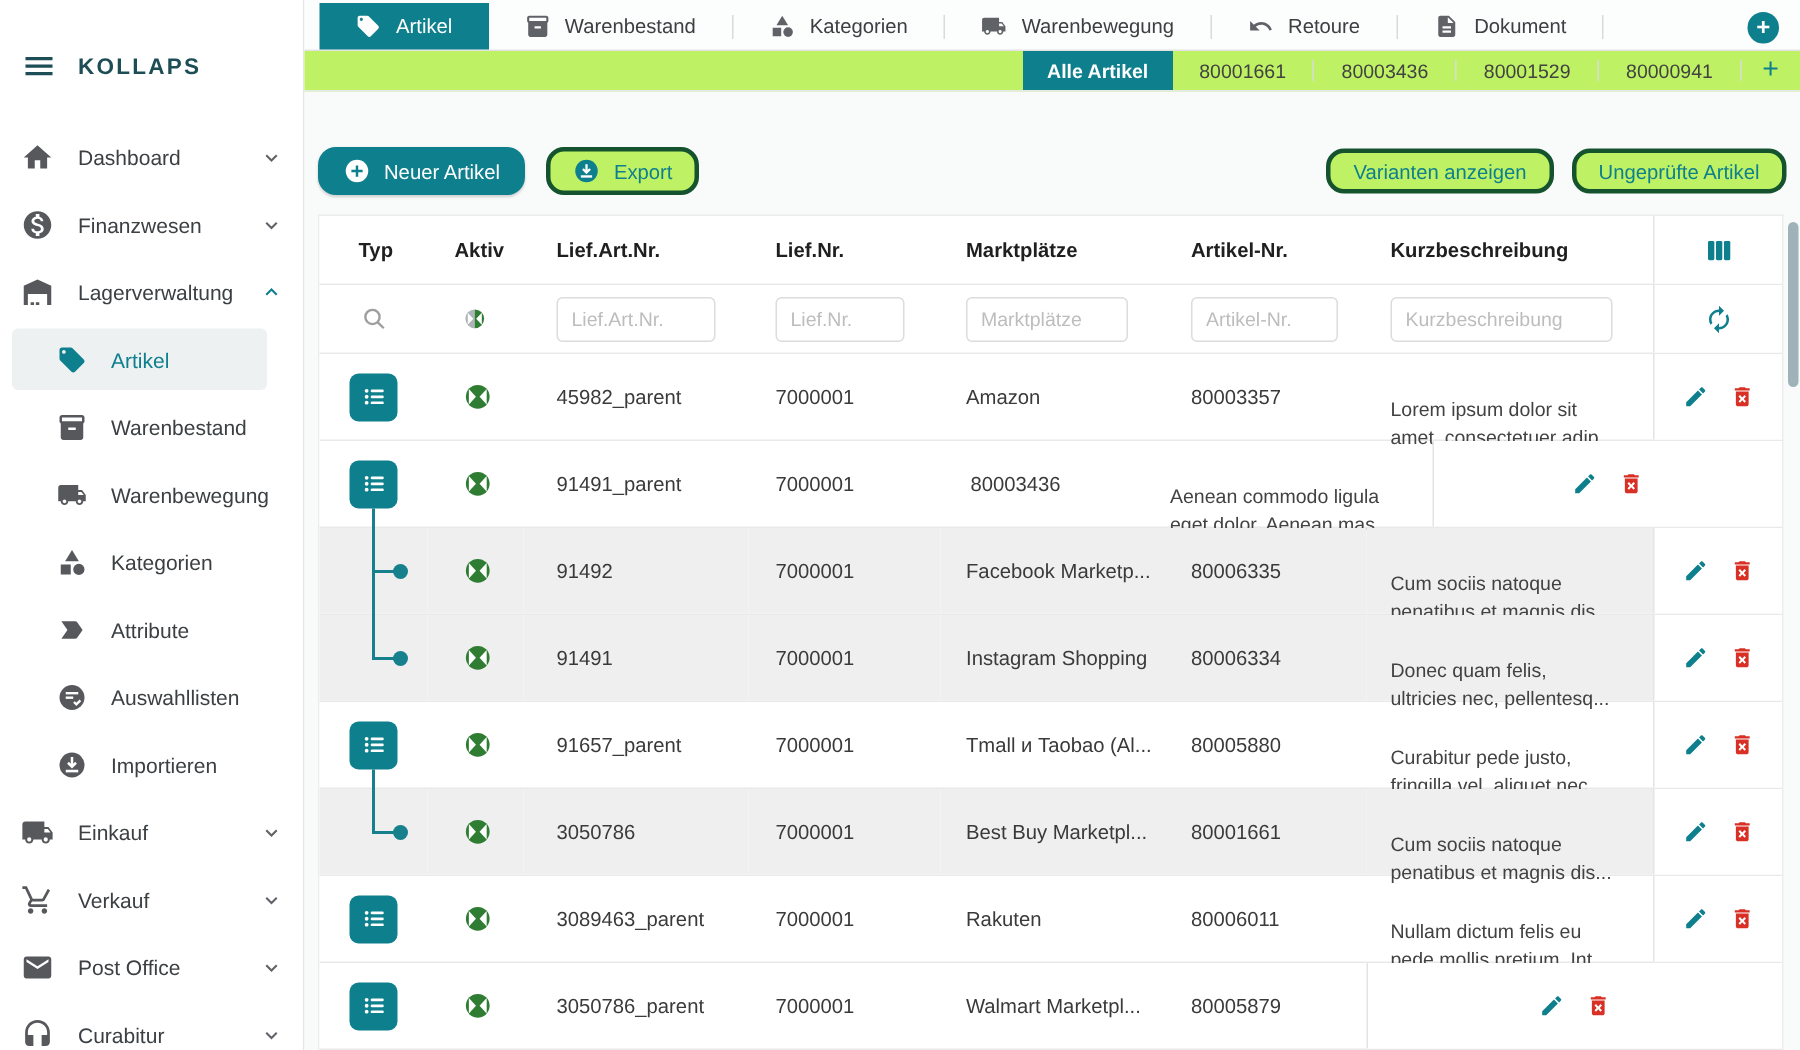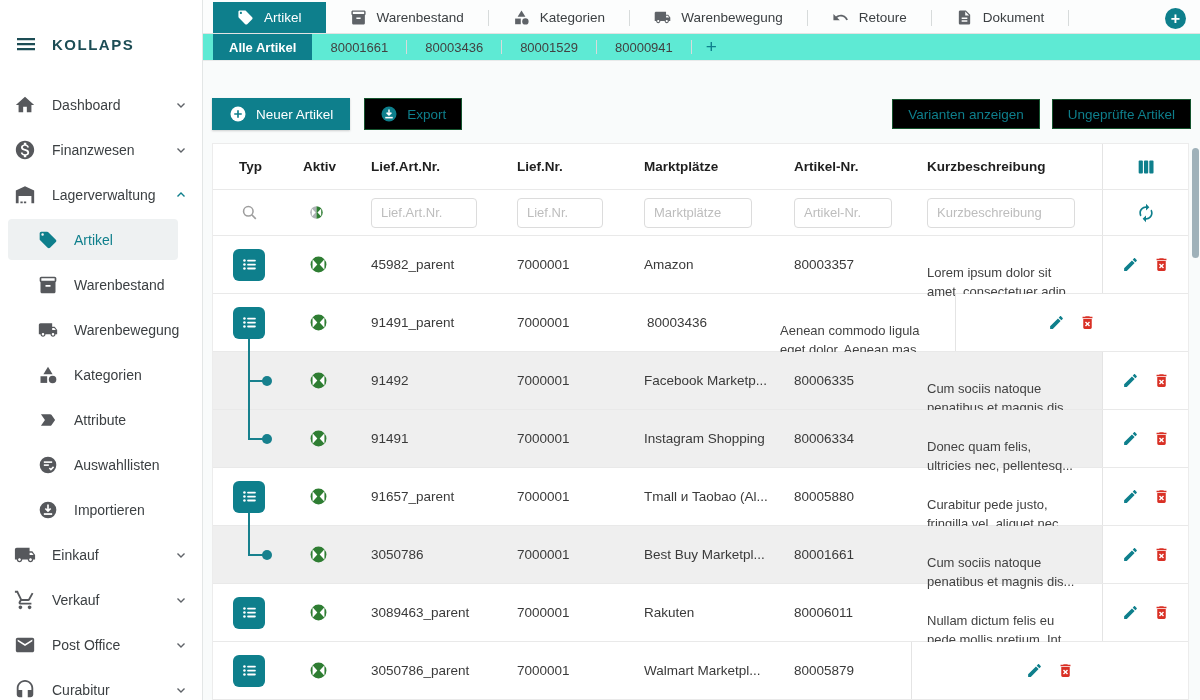--- a/index.html
+++ b/index.html
@@ -33,33 +33,33 @@
   
   .tabbar { position:relative; height:36px; background:#fcfdfd; border-bottom:1px solid #e3e3e3; display:flex; align-items:flex-end; }
   .tab { height:31px; display:flex; align-items:center; gap:10px; padding:0 24px; font-size:13.5px; color:#3c4043; cursor:pointer; }
   .tab .tab-icon { width:17px; height:17px; color:#5f6368; }
   .tab.active { background:#0e7f8c; color:#fff; height:31px; }
   .tab.active .tab-icon { color:#fff; }
   .tab-sep { width:1px; height:16px; background:#d7dbdb; margin-bottom:7px; }
   .tab-add { position:absolute; right:14px; top:8px; width:21px; height:21px; border-radius:50%; background:#0e7f8c; color:#fff; display:flex; align-items:center; justify-content:center; font-size:16px; font-weight:bold; cursor:pointer; line-height:1; }
 
   
-  .subtabbar { height:28px; background:#5eead4; border-bottom:1px solid #e8eaea; display:flex; align-items:stretch; }
+  .subtabbar { height:28px; background:#bef264; border-bottom:1px solid #e8eaea; display:flex; align-items:stretch;justify-content:flex-end; }
   .subtab { display:flex; align-items:center; padding:0 18px; font-size:13px; color:#424242; cursor:pointer; }
   .subtab.active { background:#0e7f8c; color:#fff; font-weight:bold; padding:0 16px; }
   .subtab-sep { width:1px; height:14px; background:#d7dbdb; align-self:center; }
   .subtab-add { display:flex; align-items:center; padding:0 14px; color:#0e7f8c; font-size:19px; cursor:pointer; }
 
   
   .content { flex:1; padding:0 9px; position:relative; }
 
   .toolbar { margin-top:37px; height:32px; display:flex; align-items:center; }
-  .btn { display:flex; align-items:center; gap:9px; height:32px; border-radius:0; font-size:13.5px; cursor:pointer; border:1px solid transparent; background:transparent; font-family:inherit; }
+  .btn { display:flex; align-items:center; gap:9px; height:32px; border-radius:12px; font-size:13.5px; cursor:pointer; border:1px solid transparent; background:transparent; font-family:inherit; }
   .btn-primary { background:#0e7f8c; color:#fff; padding:0 16px; box-shadow:0 1px 2px rgba(0,0,0,.18); }
-  .btn-outline { border:1px solid #14532d; color:#0e7f8c; background:#000000; padding:0 15px;justify-content:space-between; }
+  .btn-outline { border:3px solid #14532d; color:#0e7f8c; background:#bef264; padding:0 15px;justify-content:space-between; }
   .btn-outline.sm { height:30px; font-size:13.5px; }
   .btn .btn-icon { width:18px; height:18px; }
   .toolbar .spacer { flex:1; }
   .toolbar .gap { width:14px; }
   .toolbar .gap-sm { width:12px; }
 
   
   .table { margin-top:13px; width:977px; background:#fff; border:1px solid #ececec; border-bottom:none; }
   .trow { display:flex; align-items:stretch; border-bottom:1px solid #e9e9e9; background:#fff; }
   .trow.child-row .cell { background:#efefef; }

